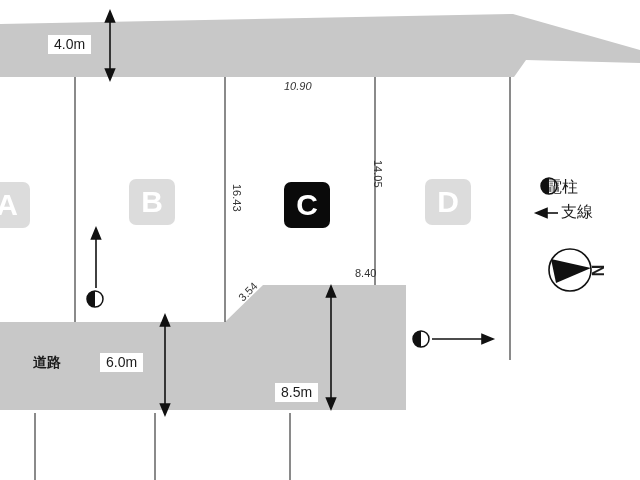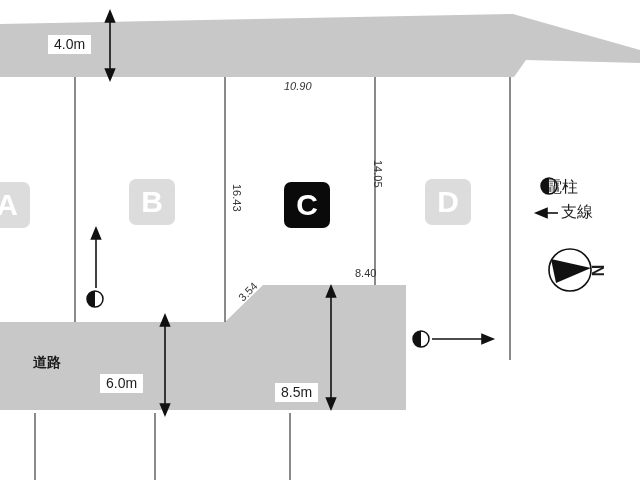--- a/index.html
+++ b/index.html
@@ -90,21 +90,21 @@
 
   <div class="lbl big box" style="left:48px;top:35px;">4.0m</div>
 
   <div class="lbl dim" style="left:284px;top:80px;font-style:italic;">10.90</div>
   <div class="lbl dim rot90" style="left:243px;top:184px;">16.43</div>
   <div class="lbl dim rot90" style="left:384px;top:160px;">14.05</div>
   <div class="lbl dim rotm45" style="left:236px;top:295px;">3.54</div>
   <div class="lbl dim" style="left:309px;top:267px;margin-left:46px;">8.40</div>
 
   <div class="lbl big" style="left:33px;top:354px;font-weight:bold;">道路</div>
-  <div class="lbl big box" style="left:100px;top:353px;margin-top:21px;">6.0m</div>
+  <div class="lbl big box" style="left:100px;top:353px;">6.0m</div>
   <div class="lbl big box" style="left:275px;top:335px;margin-top:48px;">8.5m</div>
 
   <div class="lbl mid" style="left:546px;top:177px;">電柱</div>
   <div class="lbl mid" style="left:561px;top:204px;font-family:Liberation Mono, monospace;">支線</div>
   <div class="lbl mid" style="left:592px;top:261px;font-weight:bold;transform:rotate(90deg);transform-origin:center;">N</div>
 
   <div class="badge" style="left:-16px;top:182px;">A</div>
   <div class="badge" style="left:129px;top:179px;">B</div>
   <div class="badge dark" style="left:284px;top:182px;">C</div>
   <div class="badge" style="left:425px;top:179px;">D</div>

